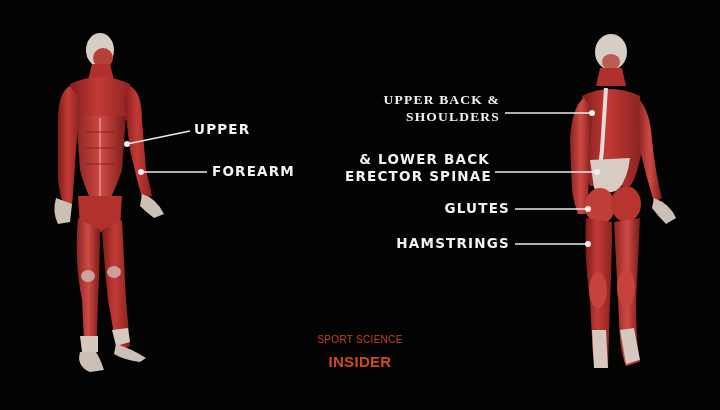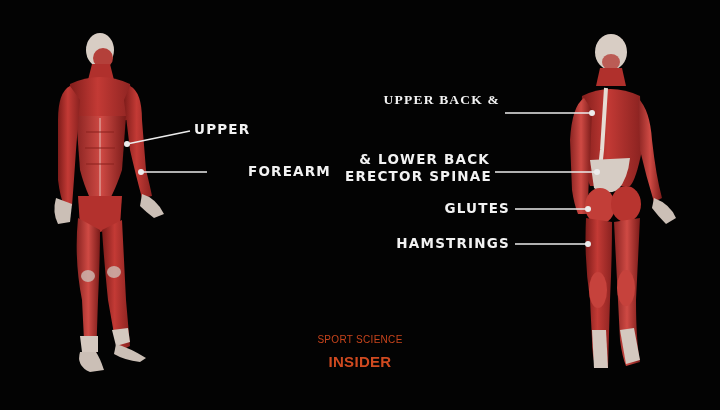--- a/index.html
+++ b/index.html
@@ -109,24 +109,25 @@
       <line x1="495" y1="172" x2="597" y2="172"></line>
       <circle cx="597" cy="172" r="2.2"></circle>
       <line x1="515" y1="209" x2="588" y2="209"></line>
       <circle cx="588" cy="209" r="2.2"></circle>
       <line x1="515" y1="244" x2="588" y2="244"></line>
       <circle cx="588" cy="244" r="2.2"></circle>
     </g>
   </svg>
 
   <div class="label" style="left:194px; top:121px;">UPPER</div>
-  <div class="label" style="left:212px; top:163px;margin-left:36px;">FOREARM</div>
+  <div class="label" style="left:212px; top:163px;">FOREARM</div>
 
   <div class="label right" style="left:370px; top:91px; width:130px;font-family:Liberation Serif, serif;">
     <div>UPPER BACK &amp;</div>
+    <div>SHOULDERS</div>
   </div>
   <div class="label right" style="left:345px; top:151px; width:145px;">
     <div>&amp; LOWER BACK</div>
     <div>ERECTOR SPINAE</div>
   </div>
   <div class="label right" style="left:370px; top:235px; width:140px;">HAMSTRINGS</div>
   <div class="label right" style="left:410px; top:200px; width:100px;">GLUTES</div>
 
   <div class="brand">
     <div class="l1">SPORT SCIENCE</div>

